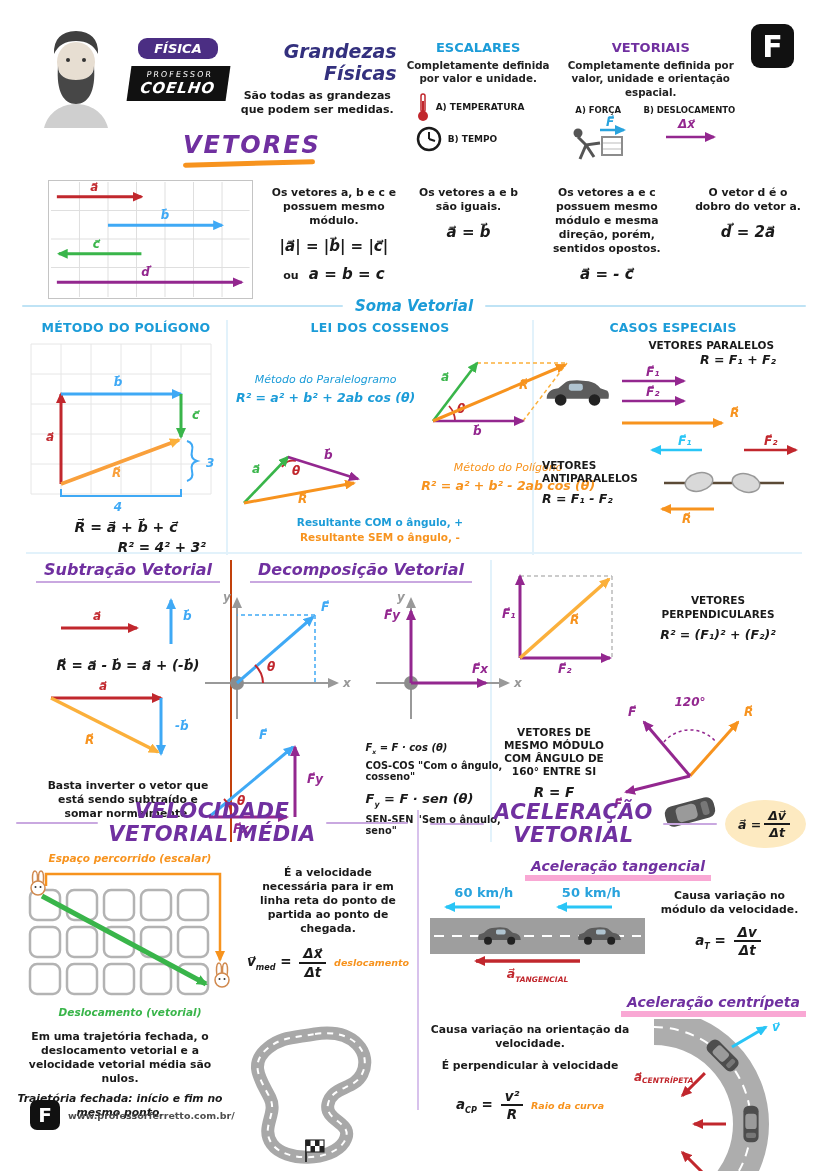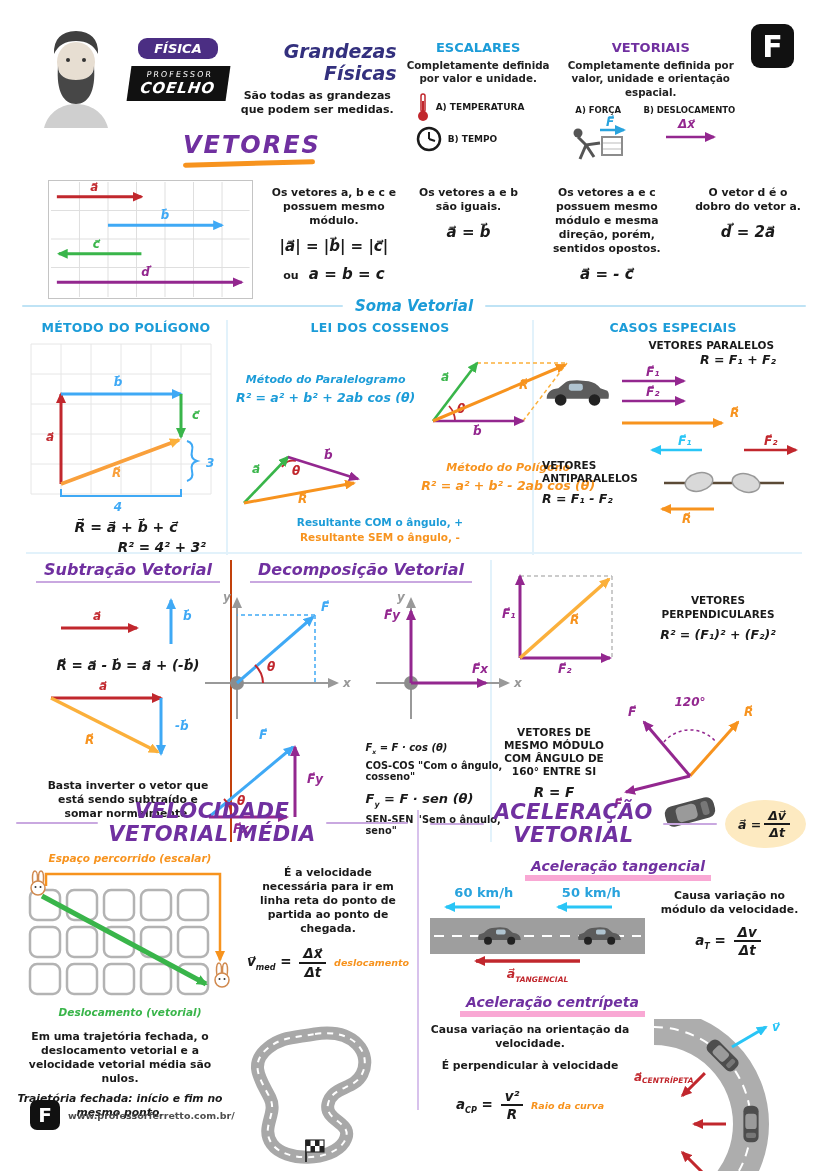--- a/index.html
+++ b/index.html
@@ -59,21 +59,21 @@
   .soma-divider{position:absolute;top:297px;left:0;width:828px;display:flex;align-items:center;gap:12px;padding:0 22px}
   .soma-divider .line{flex:1;height:2px;background:#bfe3f5;border-radius:2px}
   .soma-divider .t{color:#1c9cd8;font-weight:bold;font-style:italic;font-size:15px}
   .soma-row{position:absolute;top:320px;left:26px;width:776px;display:flex}
   .col-poligono{width:208px;display:flex;flex-direction:column;align-items:center;gap:4px}
   .col-cossenos{width:308px;padding:0 8px;border-left:2px solid #e2f2fb;border-right:2px solid #e2f2fb}
   .col-casos{flex:1;padding-left:8px}
   .coss-grid{display:grid;grid-template-columns:1fr 1fr;gap:2px 6px;align-items:center;margin-top:4px}
   .coss-note{font-size:10.5px;font-weight:bold;text-align:center;margin-top:3px}
   .coss-f{font-size:12.5px;font-weight:bold;font-style:italic;text-align:center;white-space:nowrap}
-  .coss-sub{font-size:11px;font-weight:bold;font-style:italic;text-align:center}
+  .coss-sub{font-size:11px;font-weight:normal;font-style:italic;text-align:center}
   .casos-block{margin-top:4px}
   .casos-row{display:flex;align-items:center;gap:6px}
 
   
   .row3{position:absolute;top:552px;left:26px;width:776px;display:flex;border-top:2px solid #e2f2fb;padding-top:6px}
   .col-sub{width:204px;display:flex;flex-direction:column;align-items:center;gap:7px}
   .col-dec{width:262px;padding:0 6px;border-left:2px solid #c2410c;border-right:2px solid #e2f2fb;
            display:flex;flex-direction:column;align-items:center}
   .dec-grid{display:grid;grid-template-columns:165px 160px;gap:0 4px;margin-top:2px}
   .dec-formulas{display:flex;flex-direction:column;gap:5px;justify-content:center;padding-top:14px}
@@ -638,21 +638,21 @@
           <span>a</span><sub>T</sub>
           <span>=</span>
           <span class="frac">
               <span class="num">Δv</span>
               <span class="den">Δt</span>
             </span>
         </div>
       </div>
     </div>
 
-    <div class="acc-sub-wrap" style="text-align:left;padding-left:30px">
+    <div class="acc-sub-wrap" style="text-align:right;padding-left:30px">
       <span class="acc-sub">Aceleração centrípeta</span>
     </div>
 
     <div class="centr-row">
       <div class="centr-left">
         <div class="txt">Causa variação na orientação da velocidade.</div>
         <div class="txt">É perpendicular à velocidade</div>
         <div class="formula" style="margin-top:8px">
           <span>a</span><sub>CP</sub>
           <span>=</span>

